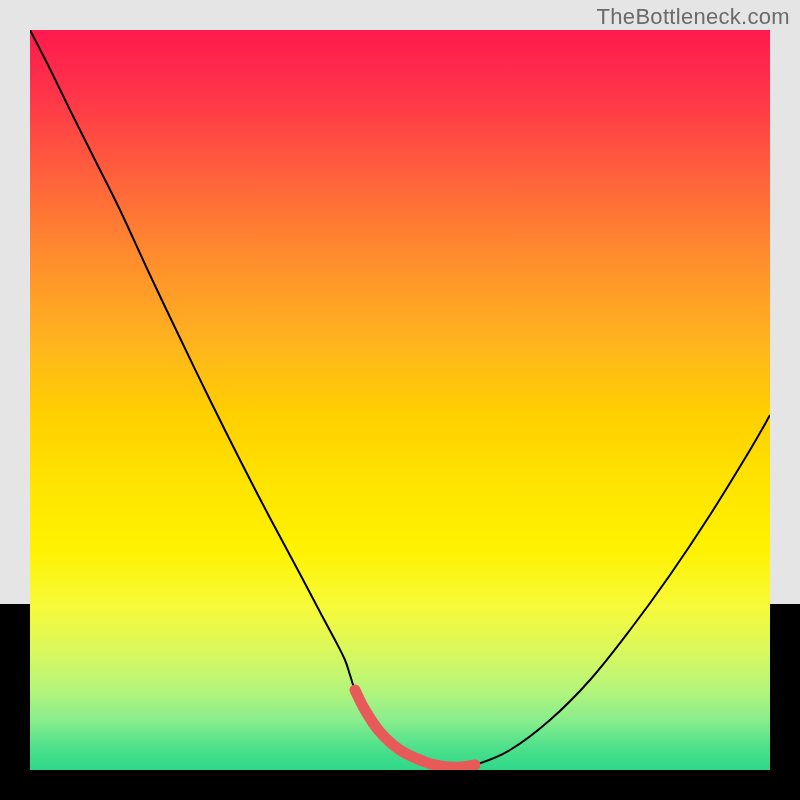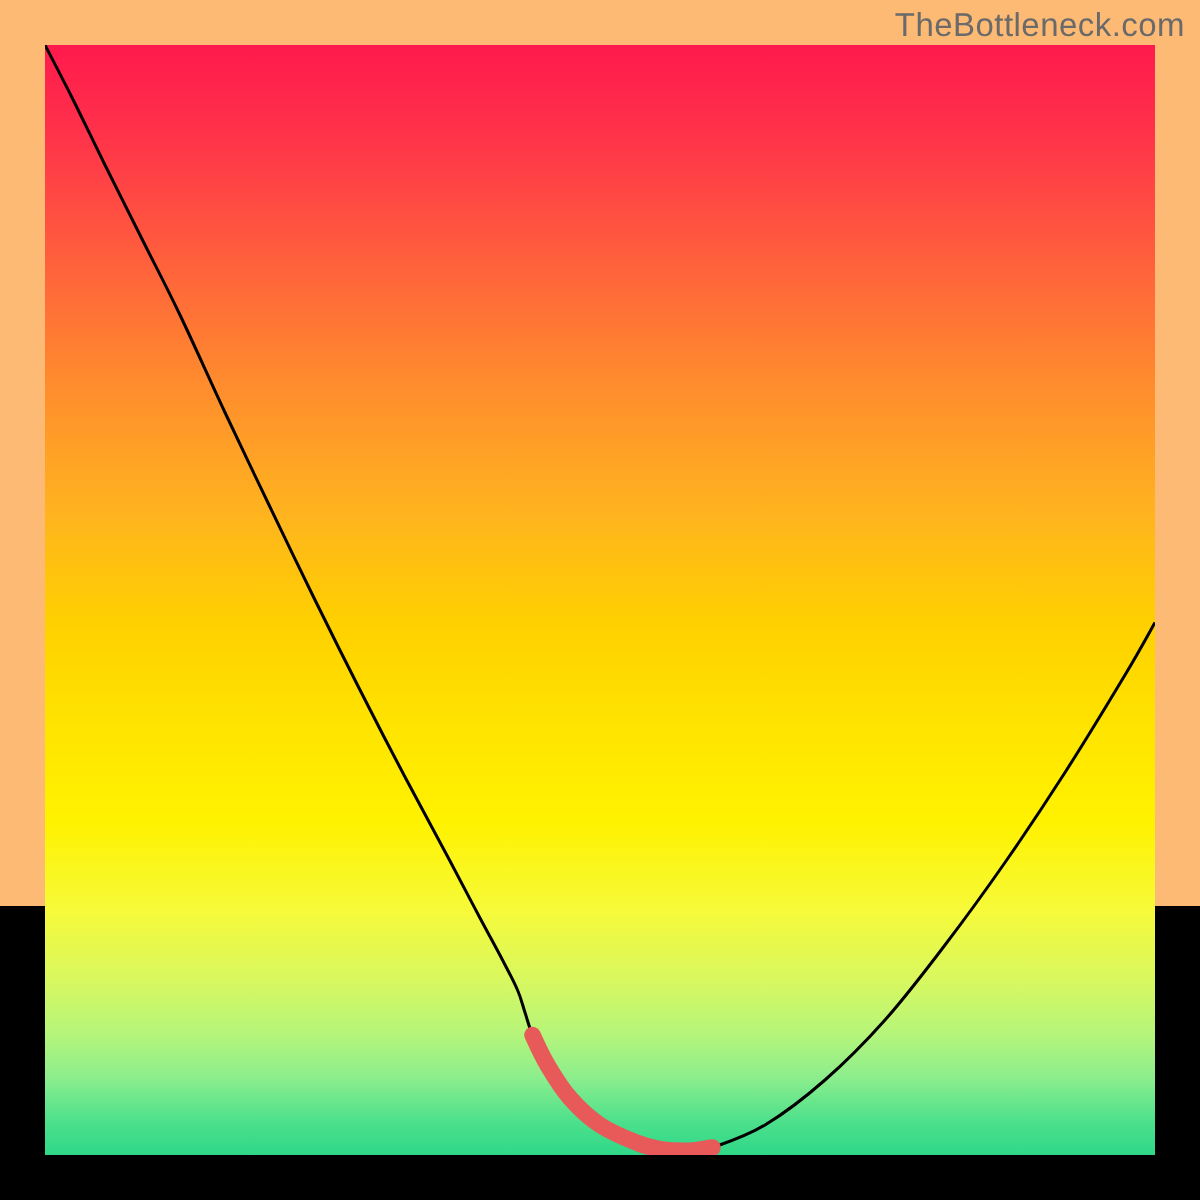--- a/index.html
+++ b/index.html
@@ -8,21 +8,21 @@
     width: 800px;
     height: 800px;
     background: #000;
     overflow: hidden;
     font-family: Arial, Helvetica, sans-serif;
   }
   .frame {
     position: relative;
     width: 800px;
     height: 604px;
-    background: #fdba74;
+    background: #e5e5e5;
   }
   .watermark {
     position: absolute;
     top: 4px;
     right: 10px;
     color: #6a6a6a;
     font-size: 22px;
     font-weight: 500;
     letter-spacing: 0.3px;
     z-index: 5;

